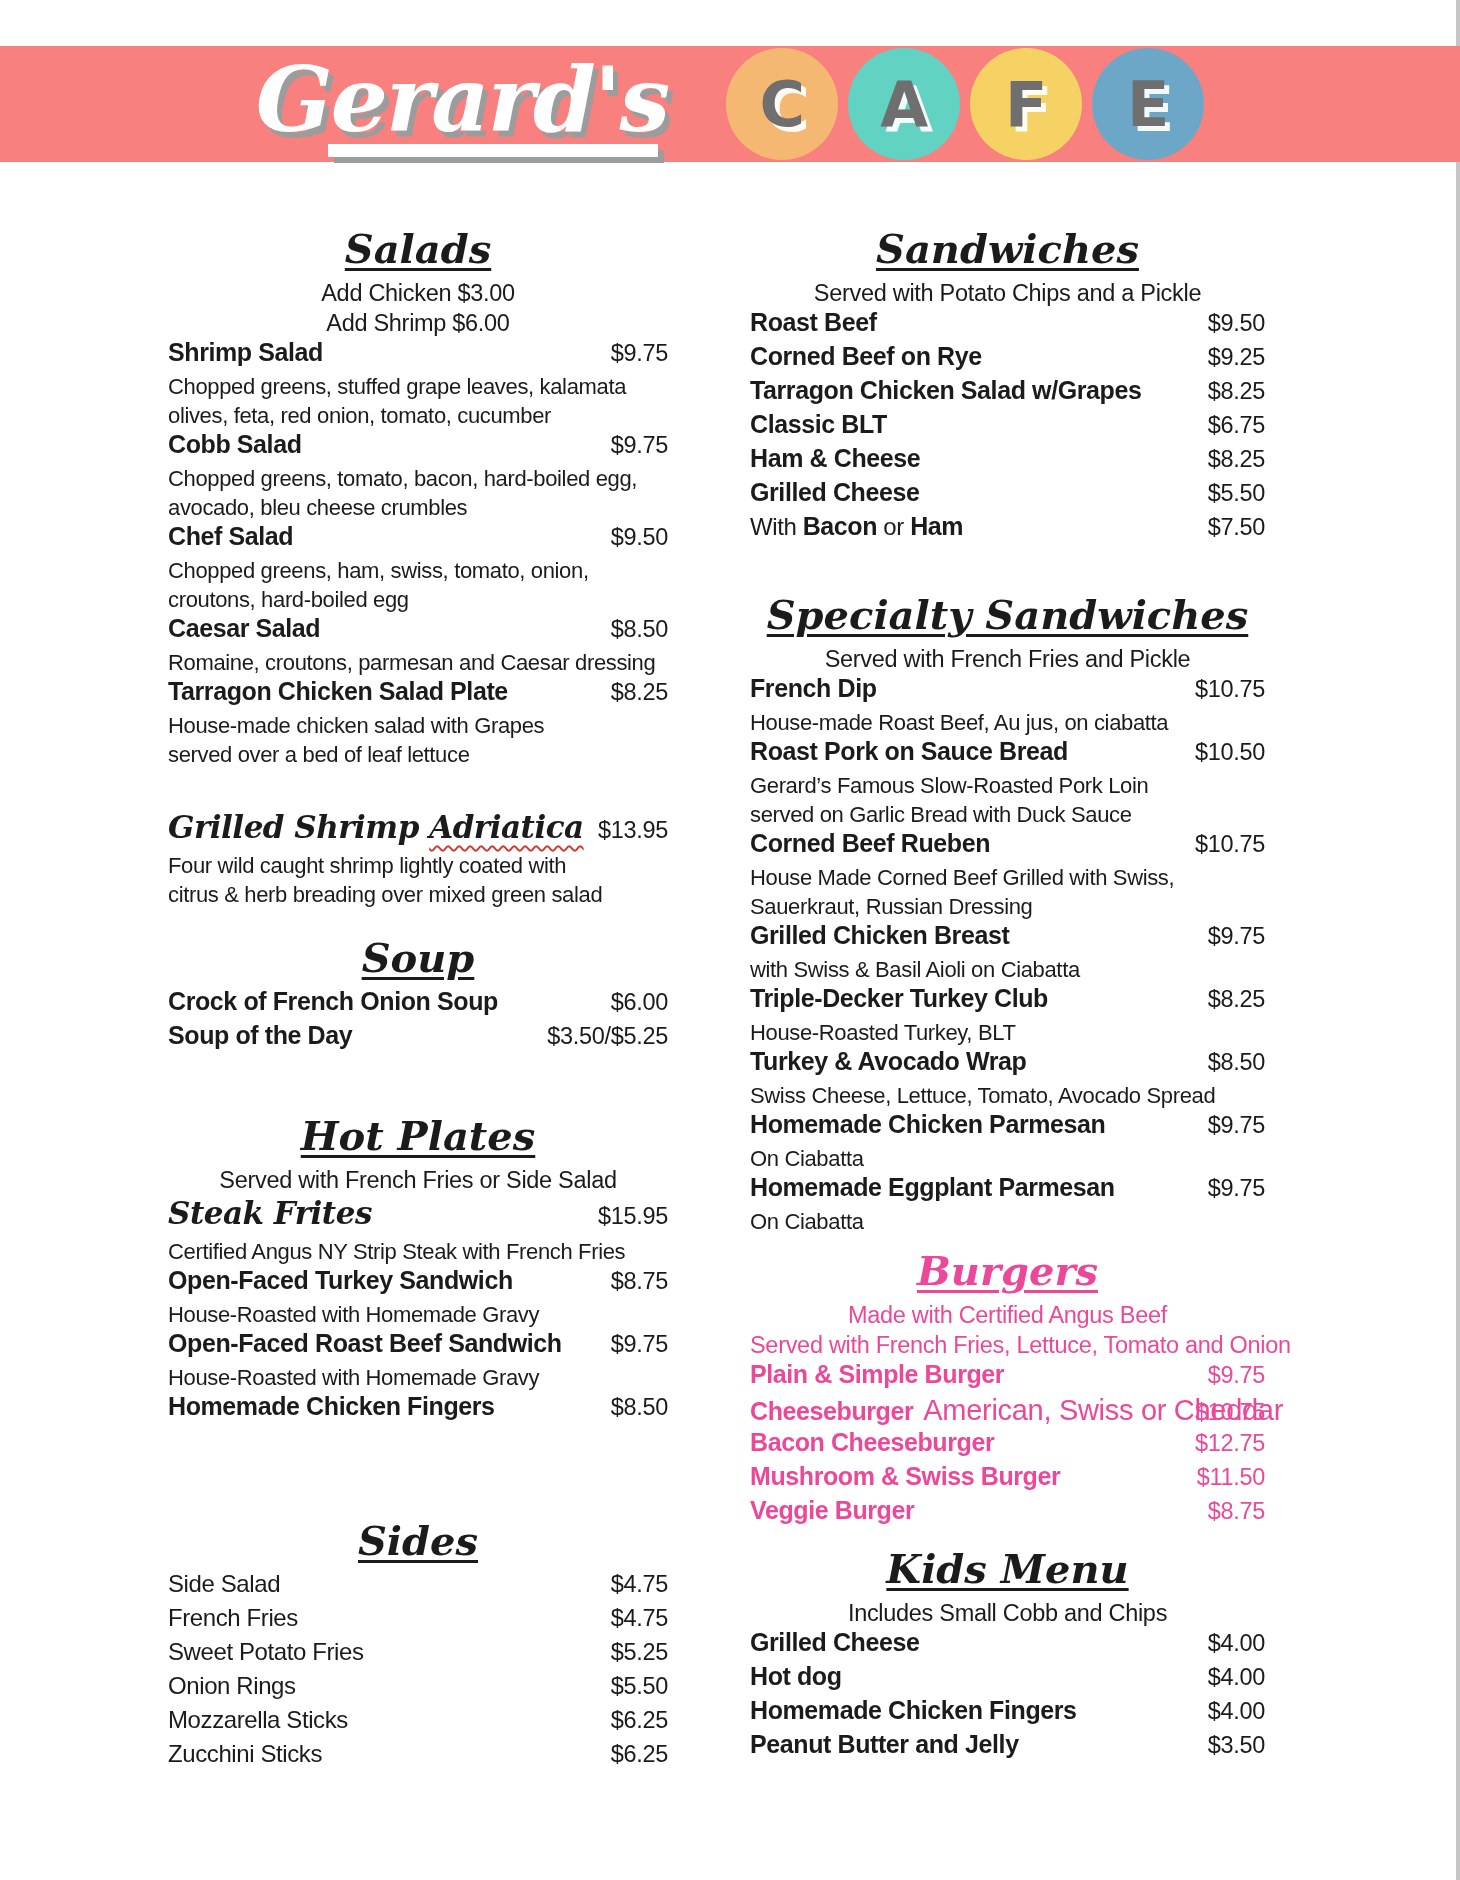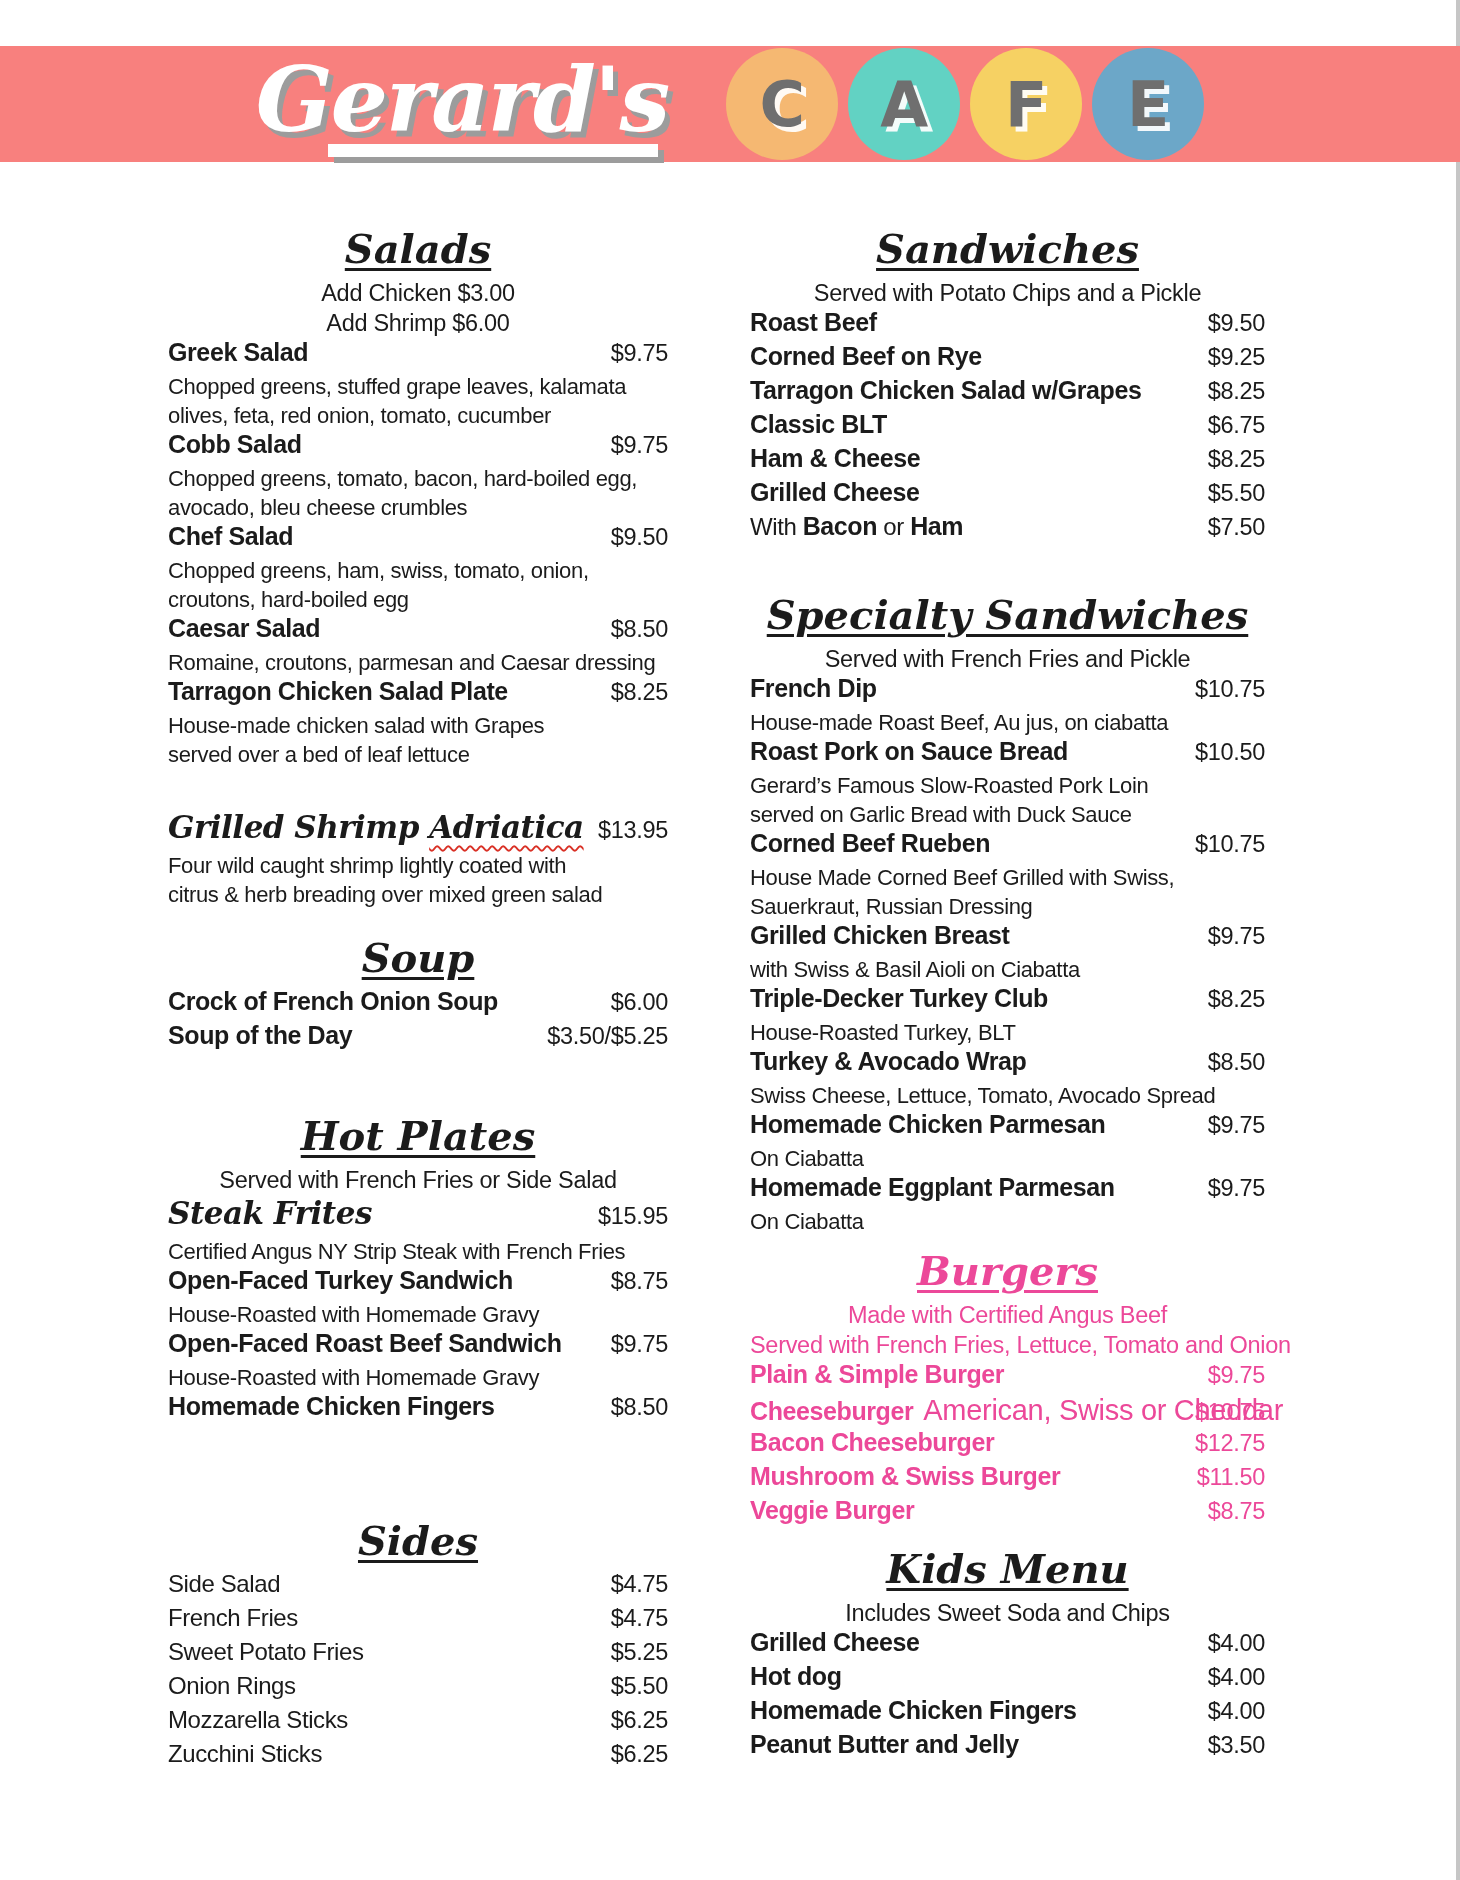--- a/index.html
+++ b/index.html
@@ -180,21 +180,21 @@
   </header>
 
   <main data-name="menu-content">
     <section class="menu-col col-0" data-name="menu-column-left">
         <div class="menu-section" data-name="section-salads" style="color: rgb(27, 27, 27);">
           <h2 class="section-title" data-name="section-title"><span data-name="section-title-text">Salads</span></h2>
           <div class="section-note" data-name="section-note">Add Chicken $3.00</div>
           <div class="section-note" data-name="section-note">Add Shrimp $6.00</div>
           <div class="menu-item" data-name="menu-item-greek-salad">
             <div class="menu-item-row" data-name="menu-item-row">
-              <span class="item-name" data-name="item-name">Greek Salad</span>
+              <span class="item-name" data-name="item-name">Shrimp Salad</span>
               <span class="item-price" data-name="item-price">$9.75</span>
             </div>
             <div class="item-desc" data-name="item-desc">Chopped greens, stuffed grape leaves, kalamata</div>
             <div class="item-desc" data-name="item-desc">olives, feta, red onion, tomato, cucumber</div>
           </div>
           <div class="menu-item" data-name="menu-item-cobb-salad">
             <div class="menu-item-row" data-name="menu-item-row">
               <span class="item-name" data-name="item-name">Cobb Salad</span>
               <span class="item-price" data-name="item-price">$9.75</span>
             </div>
@@ -460,21 +460,21 @@
           </div>
           <div class="menu-item" data-name="menu-item-veggie-burger">
             <div class="menu-item-row" data-name="menu-item-row">
               <span class="item-name" data-name="item-name">Veggie Burger</span>
               <span class="item-price" data-name="item-price">$8.75</span>
             </div>
           </div>
         </div>
         <div class="menu-section" data-name="section-kids-menu" style="color: rgb(27, 27, 27);">
           <h2 class="section-title" data-name="section-title"><span data-name="section-title-text">Kids Menu</span></h2>
-          <div class="section-note" data-name="section-note">Includes Sweet Soda and Chips</div>
+          <div class="section-note" data-name="section-note">Includes Small Cobb and Chips</div>
           <div class="menu-item" data-name="menu-item-grilled-cheese">
             <div class="menu-item-row" data-name="menu-item-row">
               <span class="item-name" data-name="item-name">Grilled Cheese</span>
               <span class="item-price" data-name="item-price">$4.00</span>
             </div>
           </div>
           <div class="menu-item" data-name="menu-item-hot-dog">
             <div class="menu-item-row" data-name="menu-item-row">
               <span class="item-name" data-name="item-name">Hot dog</span>
               <span class="item-price" data-name="item-price">$4.00</span>

